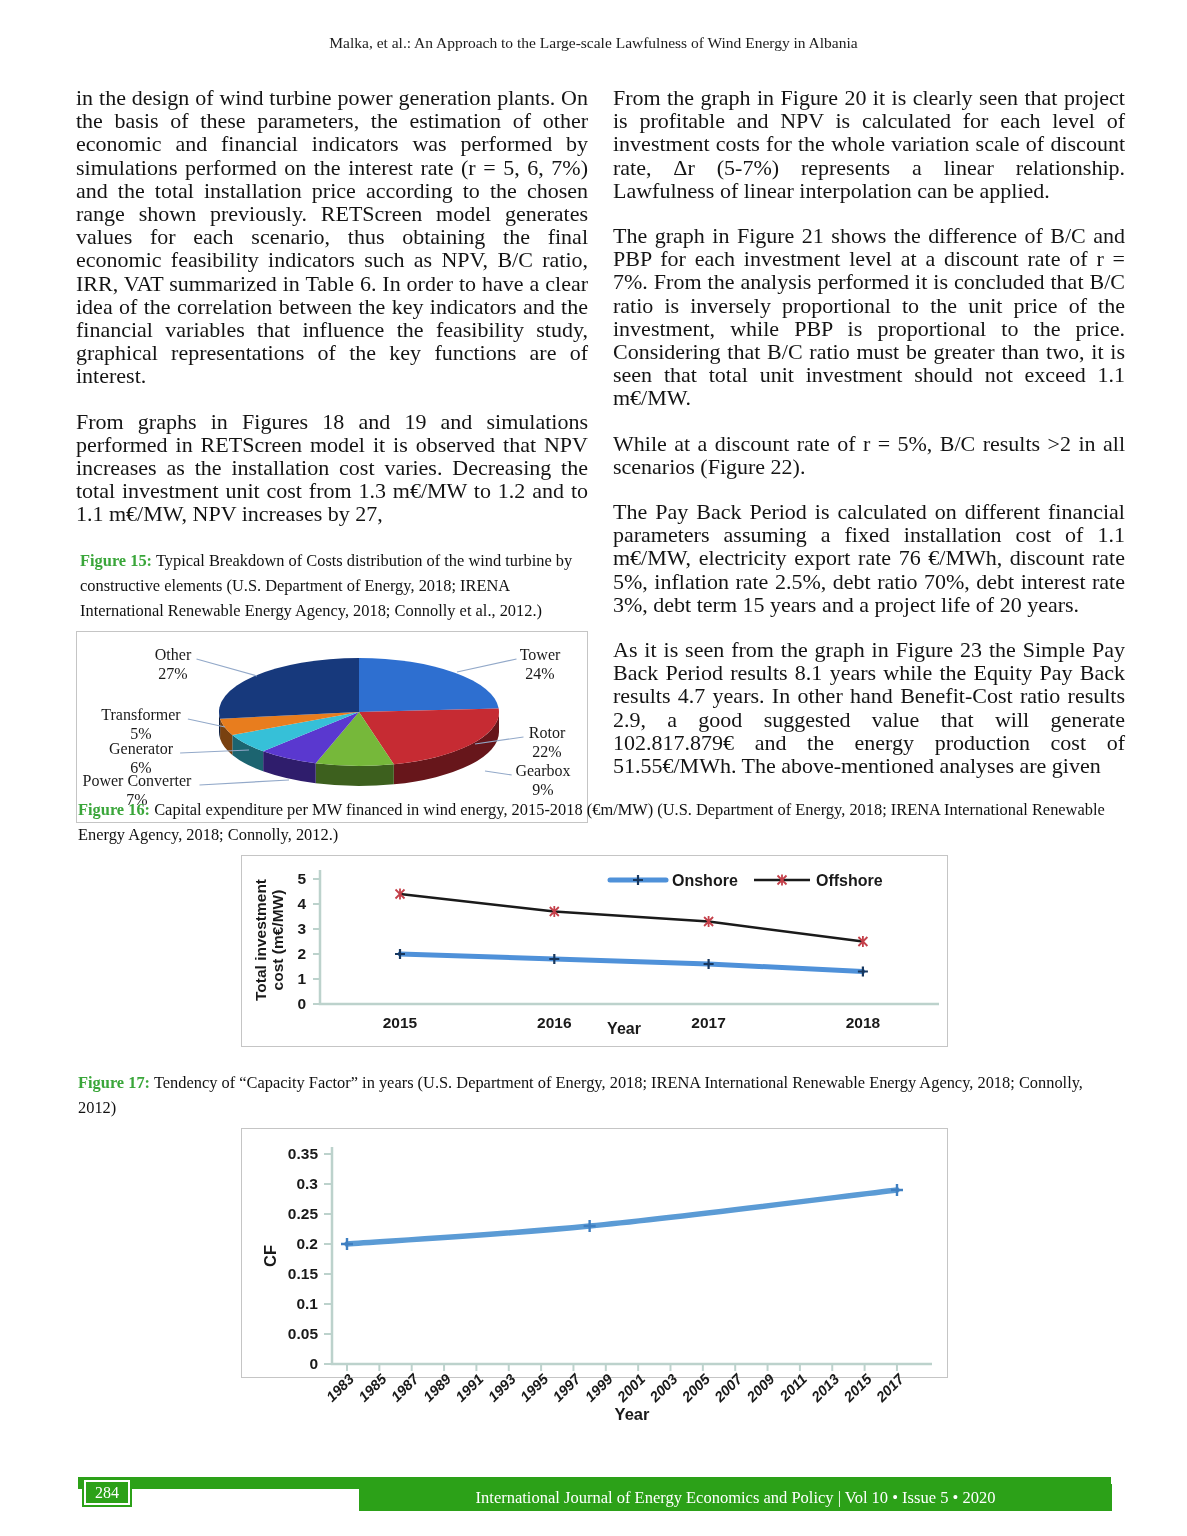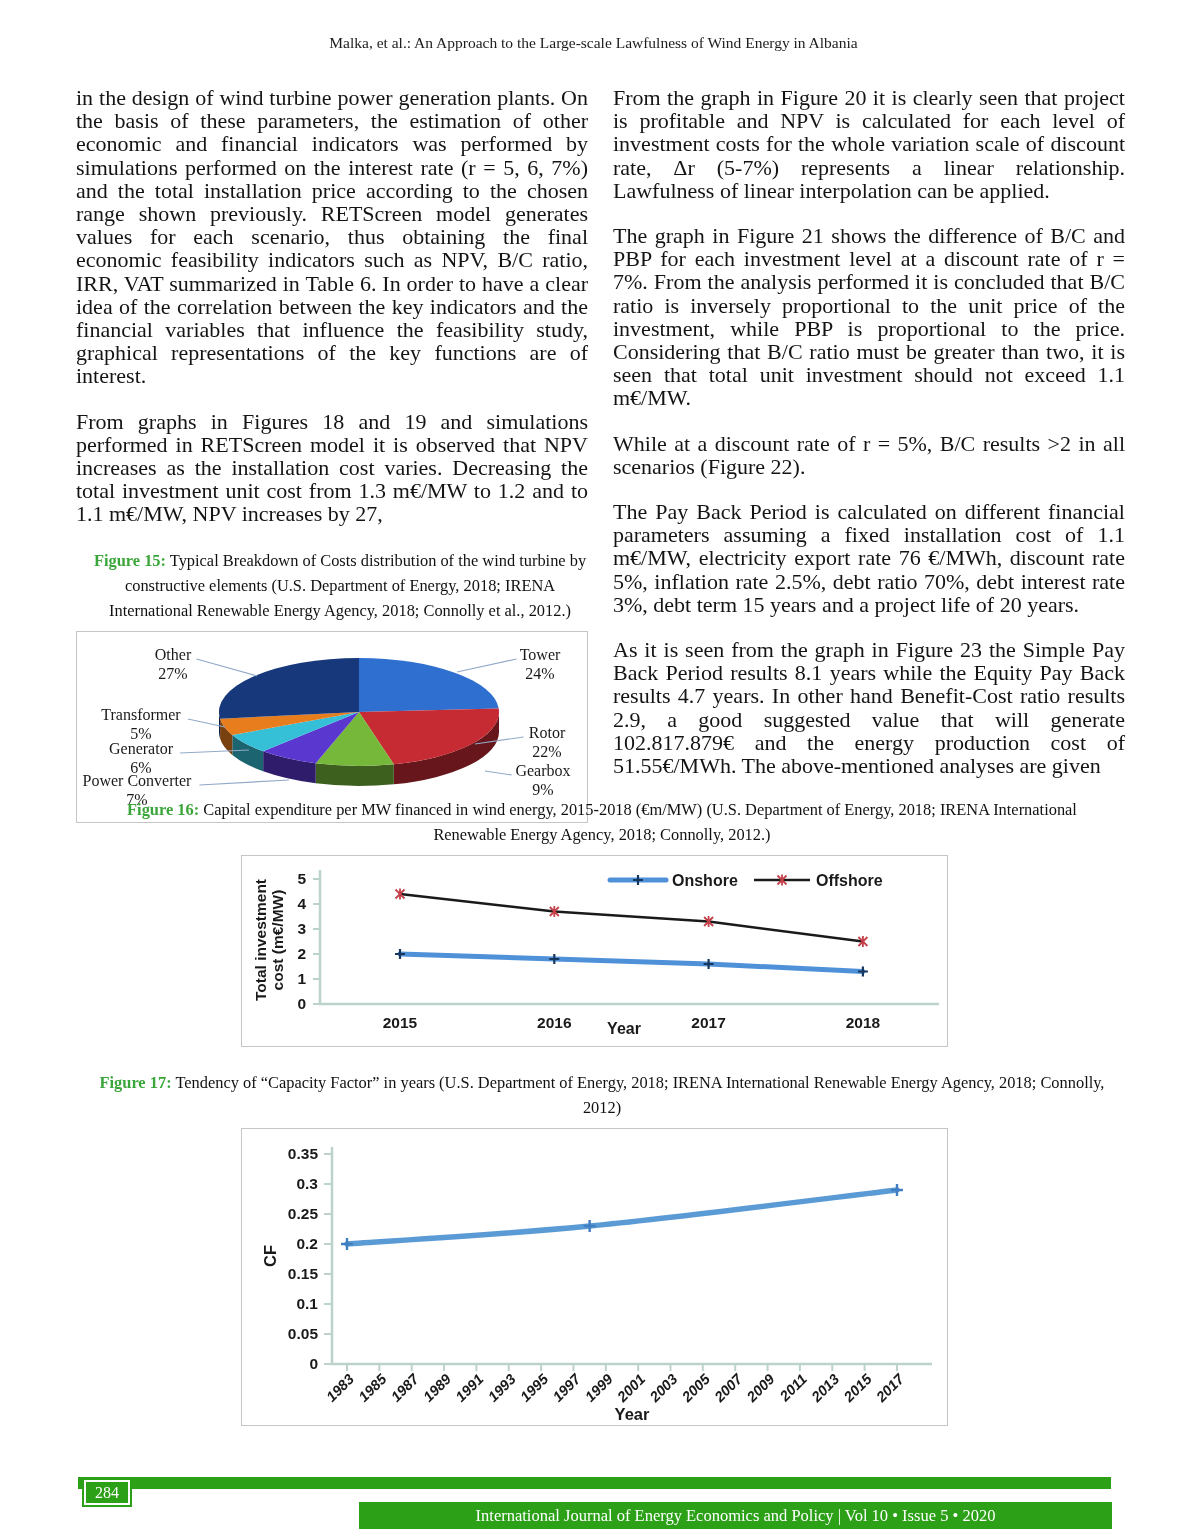--- a/index.html
+++ b/index.html
@@ -3,37 +3,37 @@
 <meta charset="utf-8">
 <style>
   html,body{margin:0;padding:0;background:#fff;}
   .page{position:relative;width:1187px;height:1536px;background:#fff;overflow:hidden;
         font-family:"Liberation Serif",serif;color:#141414;}
   .running-head{position:absolute;top:34px;left:0;width:100%;text-align:center;
         font-size:15.5px;color:#1c1c1c;}
   .colL{position:absolute;left:76px;top:86px;width:512px;}
   .colR{position:absolute;left:613px;top:86px;width:512px;}
   p.body{font-size:22px;line-height:23.2px;text-align:justify;margin:0 0 22px 0;}
-  .caption{font-size:16.4px;line-height:25px;text-align:center;margin:6px 0 8px 16px;color:#111;}
+  .caption{font-size:16.4px;line-height:25px;margin:6px 0 8px 4px;color:#111;}
   .figlabel{color:var(--cap-green,#3aa63a);font-weight:bold;}
   .chartbox{border:1.5px solid #c5c5c5;background:#fff;box-sizing:border-box;}
   #fig15box{width:512px;height:192px;margin-top:4px;}
   .figwide{position:absolute;left:74px;width:1040px;}
   #fig16sec{top:791px;}
   #fig17sec{top:1064px;}
   .figwide .chartbox{margin:8px auto 0 auto;}
   #fig16box{width:707px;height:192px;}
-  #fig17box{width:707px;height:298px;}
+  #fig17box{width:707px;height:250px;}
   .footer{position:absolute;left:75px;top:1477px;width:1040px;height:44px;}
   .footer .bar{position:absolute;left:3px;top:0;width:1033px;height:12px;background:var(--foot-green,#2ca118);}
   .footer .pagebox{position:absolute;left:9px;top:3px;width:42px;height:21px;
         background:var(--foot-green,#2ca118);border:2px solid #fff;
         box-shadow:0 0 0 2px var(--foot-green,#2ca118);
         color:#fff;font-size:16px;text-align:center;line-height:21px;}
-  .footer .jbox{position:absolute;left:284px;top:25px;width:753px;height:27px;
+  .footer .jbox{position:absolute;left:284px;top:7px;width:753px;height:27px;
         background:var(--foot-green,#2ca118);color:#fff;text-align:center;
         font-size:16.5px;line-height:27px;}
   svg{display:block;}
 </style>
 </head>
 <body>
 
 <div class="page">
 
   <div class="running-head">Malka, et al.: An Approach to the Large-scale Lawfulness of Wind Energy in Albania</div>

